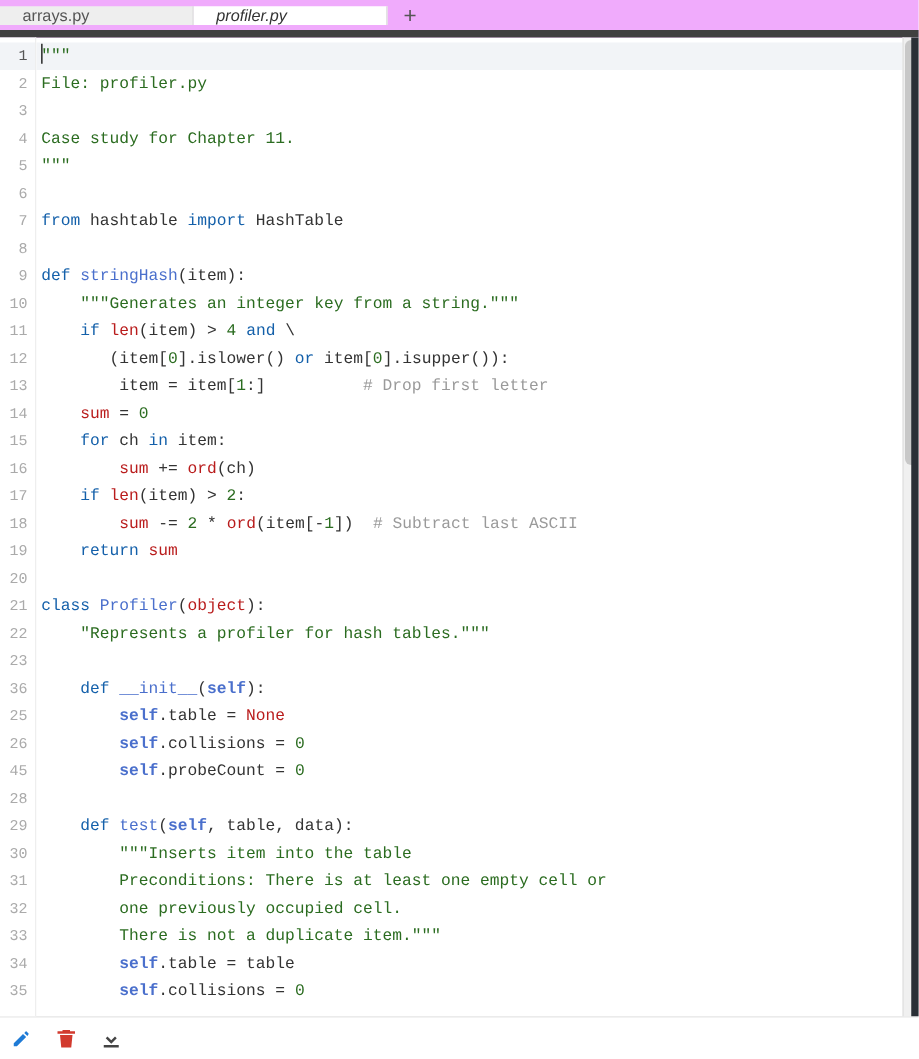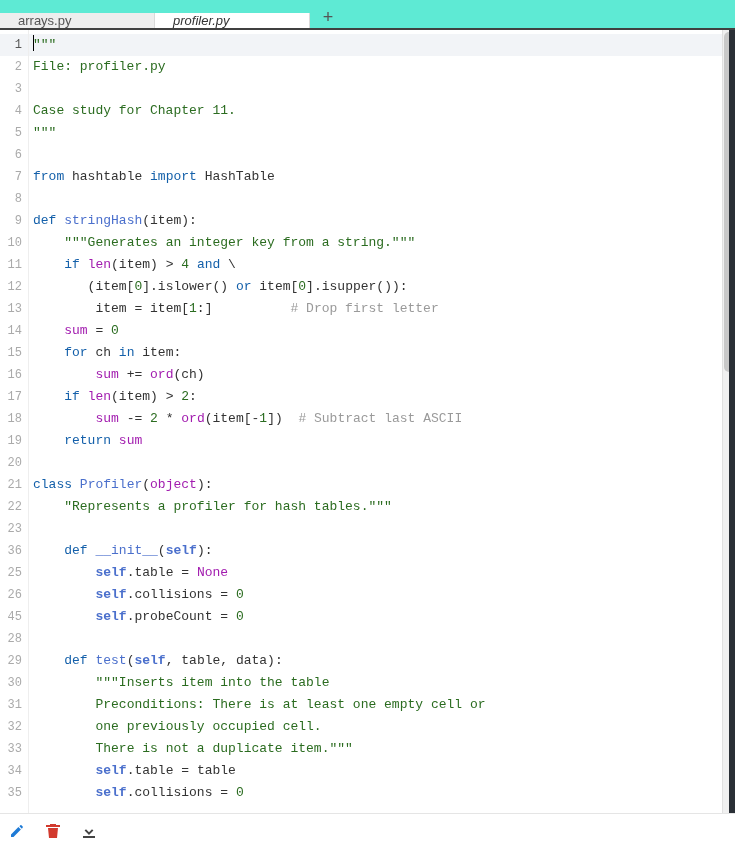--- a/index.html
+++ b/index.html
@@ -1,18 +1,18 @@
 <!DOCTYPE html>
 <html><head>
 <meta charset="utf-8">
 <style>
   * { box-sizing: border-box; margin: 0; padding: 0; }
   html, body { width: 735px; height: 847px; font-family: -apple-system, BlinkMacSystemFont, "Segoe UI", Arial, sans-serif; overflow: hidden; background: #fff; }
   
-  .tabbar { display: flex; align-items: flex-end; height: 30px; background: #5eead4; border-bottom: 2px solid #404040; }
+  .tabbar { display: flex; align-items: center; height: 30px; background: #f0abfc; border-bottom: 6px solid #404040; }
   .tab { display: flex; align-items: center; padding: 0 18px; font-size: 13px; color: #555; border-right: 1px solid #dadada; background: #eeeeee; cursor: pointer; min-width: 155px; }
   .tab.active { background: #fff; color: #333; font-weight: 500; font-style: italic; }
   .newtab { width: 36px; display:flex; align-items:center; justify-content:center; cursor:pointer; color:#555; font-size:18px; }
   .spacer { flex:1; }
   .rightedge { width:10px; background:#2a2f36; }
   
   .editor-wrap { position: relative; height: calc(847px - 30px - 34px); display:flex; }
   .gutter { width: 29px; background:#fff; border-right:1px solid #eee; padding-top:4px; text-align:right; }
   .gutter-line { font: 12px/22px Consolas, "Courier New", monospace; color:#aaa; padding-right:6px; height:22px; }
   .gutter-line.active-line-no { background:#f2f4f7; color:#555; }
@@ -22,21 +22,21 @@
   .code-line.active-bg { background:#f2f4f7; margin-left:-4px; padding-left:4px; }
   
   .cursor { display:inline-block; width:1px; height:16px; background:#000; vertical-align:middle; margin-right:-1px; position:relative; top:-2px; }
 
   .tok-str   { color:#2b6c20; }
   .tok-kw    { color:#1460aa;text-align:center; }
   .tok-def   { color:#4a6fcc; }
   .tok-self  { color:#4a6fcc;font-weight:bold; }
   .tok-num   { color:#2b6c20; }
   .tok-op    { color:#333; }
-  .tok-builtin { color:#a21caf; }
+  .tok-builtin { color:#b91c1c; }
   .tok-comment { color:#9a9a9a; }
   .tok-plain { color:#333; }
 
   .vscroll { position:absolute; right:0; top:0; bottom:0; width:13px; background:#f0f0f0; border-left:1px solid #e0e0e0; }
   .vscroll-thumb { position:absolute; left:1px; right:1px; top:2px; height:340px; background:#c8c8c8; border-radius:6px; }
   .darkgap { position:absolute; right:0; top:0; width:6px; bottom:0; background:#2a2f36; }
 
   .toolbar { height:34px; border-top:1px solid #e5e5e5; display:flex; align-items:center; padding:0 8px; gap:18px; background:#fff; }
   .tbtn { width:18px; height:18px; display:flex; align-items:center; justify-content:center; cursor:pointer; }
   .pencil { color:#1f7bd6; }

